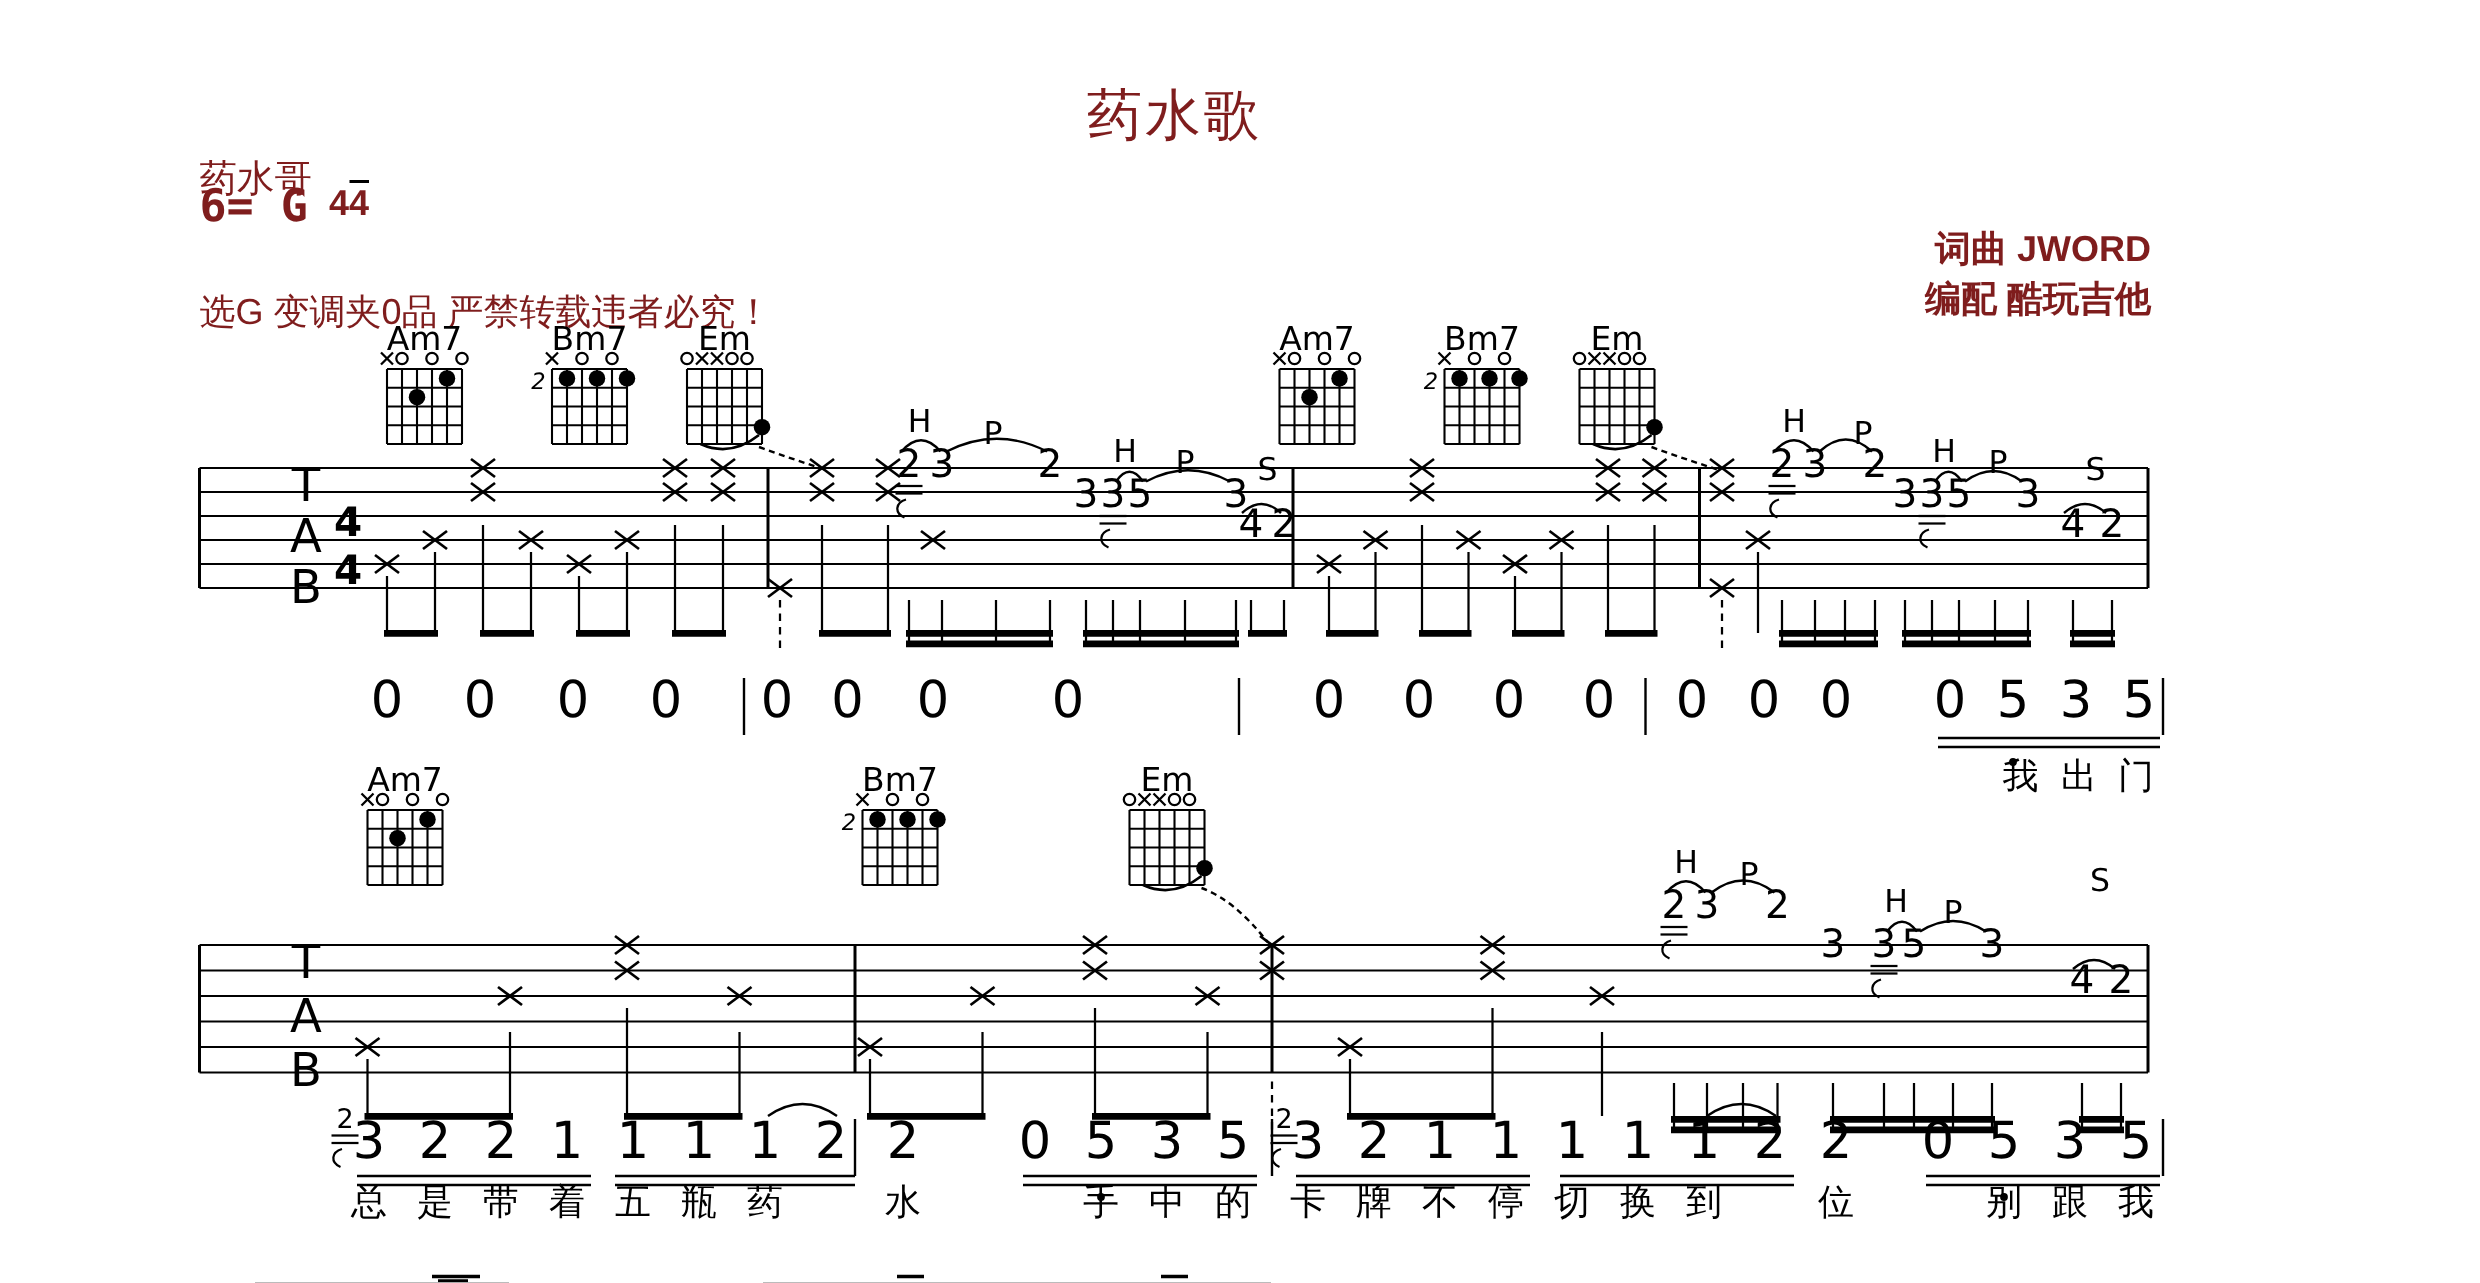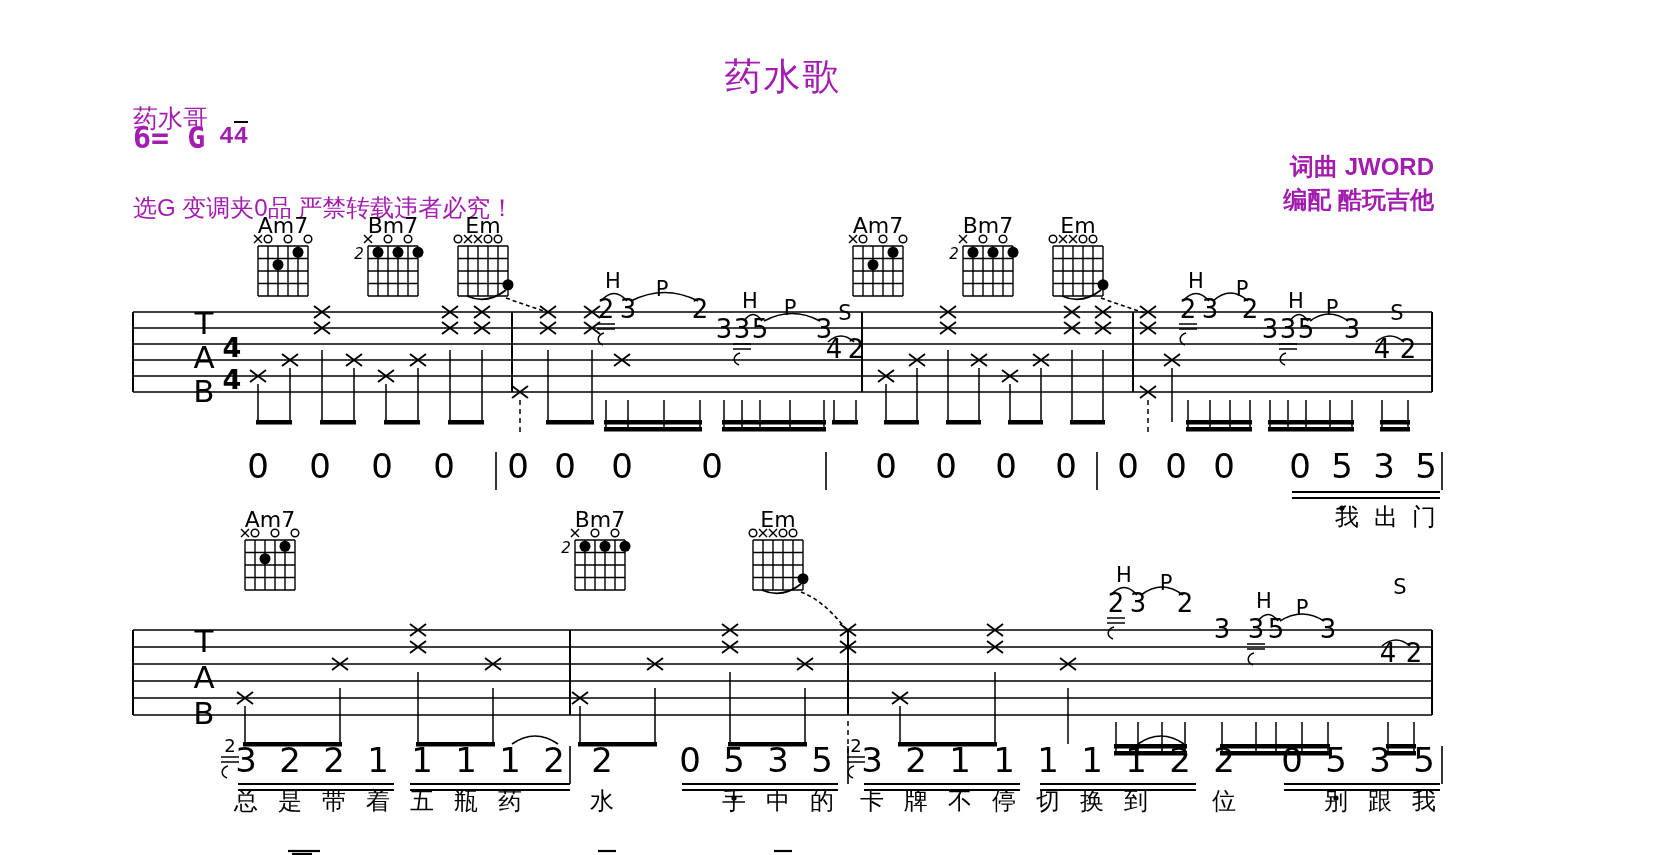--- a/index.html
+++ b/index.html
@@ -1,22 +1,22 @@
 <!DOCTYPE html>
 <html><head>
 <meta charset="utf-8">
 <style>
   html,body{margin:0;padding:0;background:#888;}
   .canvas{position:relative;width:1653px;height:855px;background:#ffffff;overflow:hidden;
-          font-family:"Liberation Sans",sans-serif;color:#a21caf;}
+          font-family:"Liberation Sans",sans-serif;color:#7f1d1d;}
   .hdr{position:absolute;white-space:nowrap;}
   .title{left:133px;top:52px;width:1300px;text-align:center;font-size:37px;font-weight:500;letter-spacing:2px;}
   .subtitle{left:133px;top:102px;width:1300px;text-align:left;font-size:25px;}
   .keyblock{left:133px;top:120px;font-family:"DejaVu Sans Mono",monospace;font-size:30px;font-weight:bold;}
-  .frac{display:inline-block;vertical-align:middle;text-align:center;font-family:Liberation Mono, monospace;
+  .frac{display:inline-block;vertical-align:middle;text-align:center;font-family:Liberation Sans, sans-serif;
         font-size:24px;font-weight:bold;line-height:1.0;margin-left:14px;margin-top:-6px;}
   .frac .d{border-top:2.5px solid #000;}
   .note{left:133px;top:192px;font-size:24px;}
   .credits{right:219px;top:150px;text-align:right;font-size:24px;line-height:1.38;font-weight:bold;}
   svg{position:absolute;left:0;top:0;}
   svg text{font-family:"DejaVu Sans",sans-serif;fill:#000;}
 </style>
 </head>
 <body>
 

